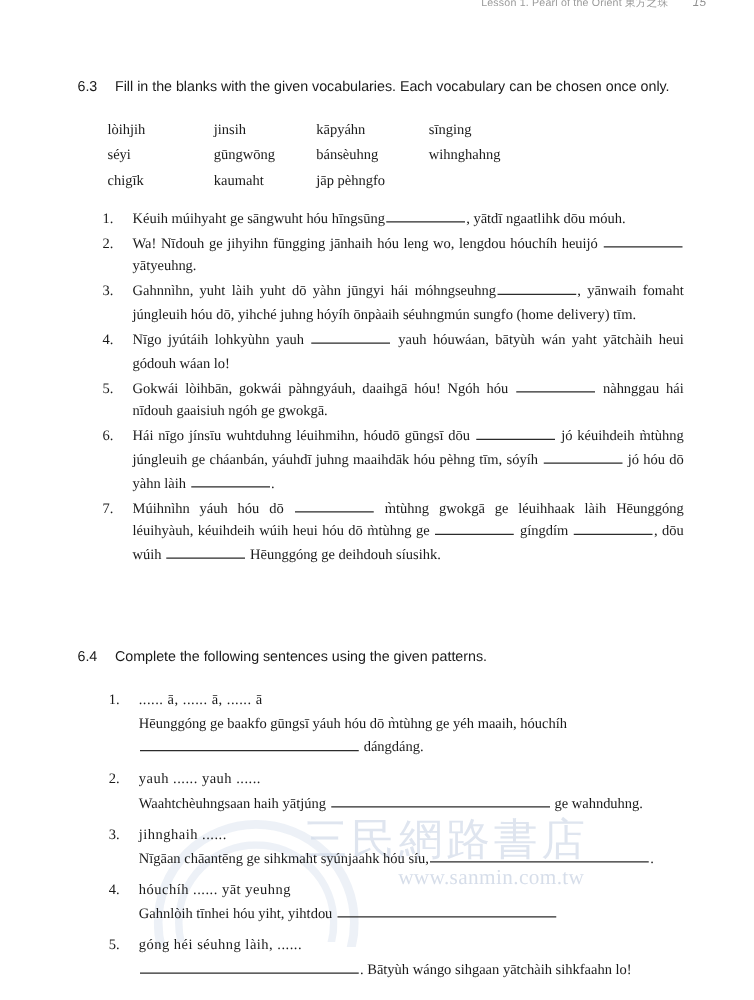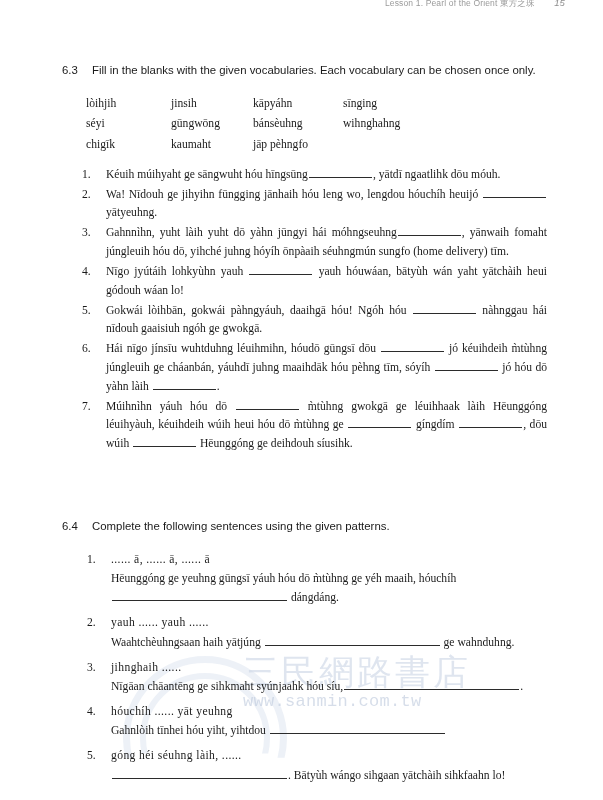--- a/index.html
+++ b/index.html
@@ -53,24 +53,25 @@
     color: #ccd6e6;
     opacity: .62;
     font-family: "DejaVu Sans", sans-serif;
     line-height: 1.05;
     white-space: nowrap;
   }
   .watermark .wm-url {
     font-size: 17px;
     color: #c2cddf;
     opacity: .66;
-    font-family: Liberation Mono, monospace;
+    font-family: Liberation Serif, serif;
     letter-spacing: .3px;
     margin-top: 1px;
     white-space: nowrap;
+    text-align: center;
   }
   .wm-arc {
     position: absolute;
     left: -120px;
     top: 2px;
     width: 150px;
     height: 150px;
     border: 7px solid #dbe4f0;
     border-radius: 50%;
     opacity: .5;
@@ -256,21 +257,21 @@
 
   <div class="section" id="sec64">
     <div class="sec-head">
       <div class="sec-num">6.4</div>
       <div class="sec-title">Complete the following sentences using the given patterns.</div>
     </div>
 
     <ol class="items">
       <li>
         <span class="marker">1.</span><span class="pattern dots">...... ā, ...... ā, ...... ā</span>
-        <span class="answer-line"><span>Hēunggóng ge yeuhng gūngsī yáuh hóu dō m̀tùhng ge yéh maaih, hóuchíh</span>
+        <span class="answer-line"><span>Hēunggóng ge baakfo gūngsī yáuh hóu dō m̀tùhng ge yéh maaih, hóuchíh</span>
           <br><span class="blank b-xl"></span>
           <span>dángdáng.</span>
         </span>
       </li>
       <li>
         <span class="marker">2.</span><span class="pattern dots">yauh ...... yauh ......</span>
         <span class="answer-line"><span>Waahtchèuhngsaan haih yātjúng</span>
           <span class="blank b-xl"></span>
           <span>ge wahnduhng.</span>
         </span>

